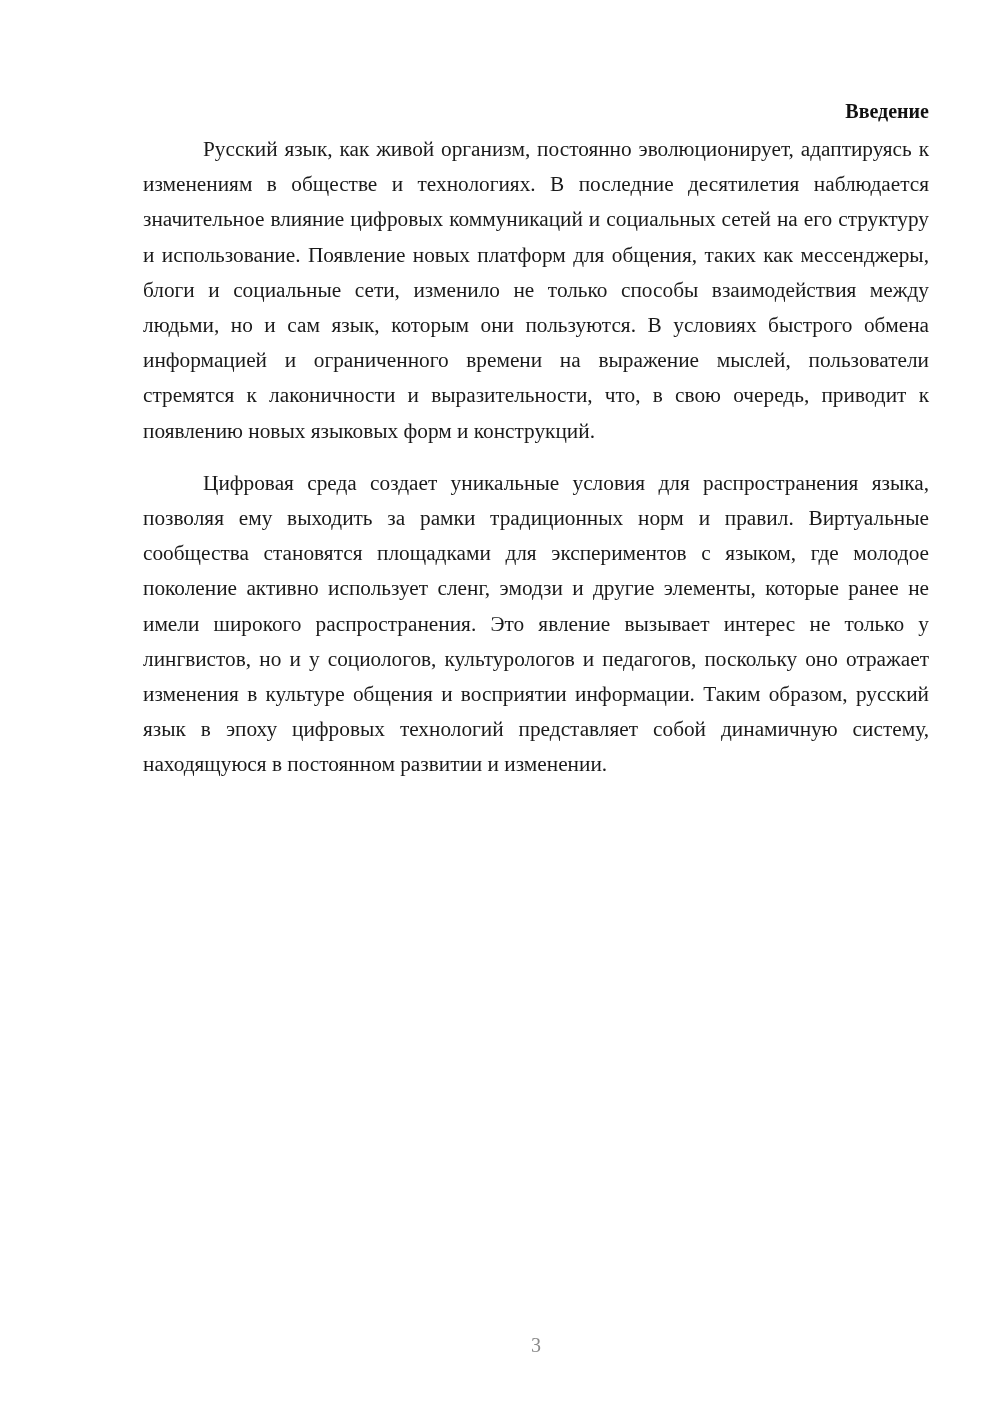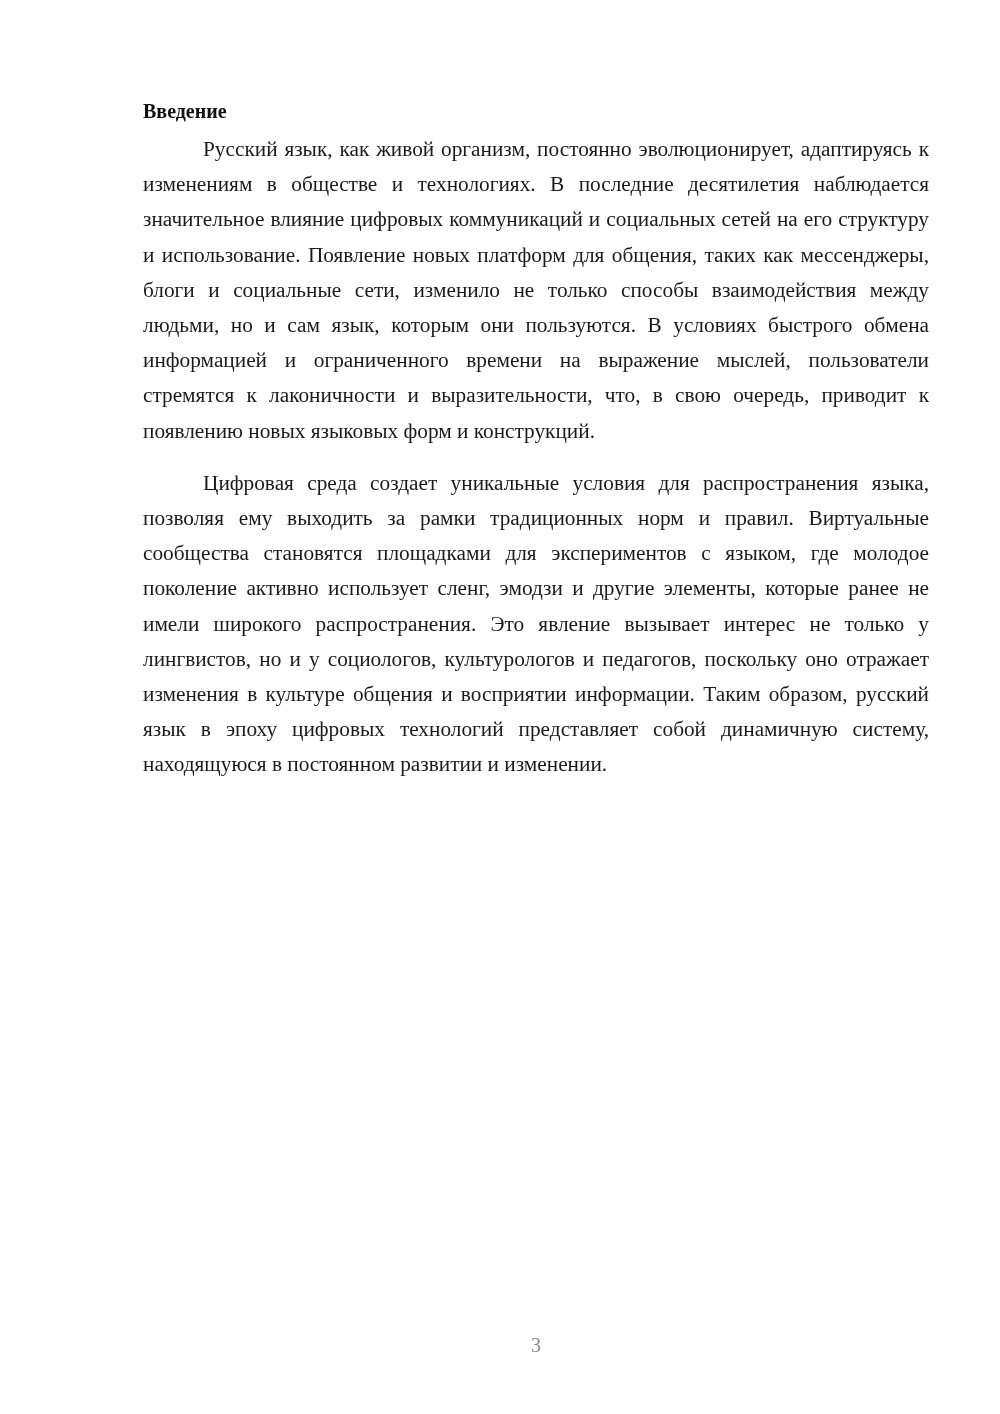--- a/index.html
+++ b/index.html
@@ -6,21 +6,21 @@
   body { width: 1000px; height: 1414px; position: relative; overflow: hidden; }
   .page {
     position: absolute; left: 0; top: 0; width: 1000px; height: 1414px; background: #fff;
   }
   .content {
     position: absolute; left: 143px; top: 96px; width: 786px;
     font-family: "Liberation Serif", serif;
     color: #1a1a1a;
   }
   .title {
-    text-align: left; font-weight: bold; font-size: 20px;
+    text-align: right; font-weight: bold; font-size: 20px;
     line-height: 30px; margin: 0 0 6px 0; color: #111;
   }
   .para {
     font-size: 21.3px; line-height: 35.2px; text-align: justify;
     text-indent: 60px; margin: 0 0 17px 0; letter-spacing: 0;
   }
   .page-number {
     position: absolute; left: 0; width: 1072px; top: 1334px; text-align: center;
     font-family: "Liberation Serif", serif; font-size: 20px; color: #8a8a8a;
   }

